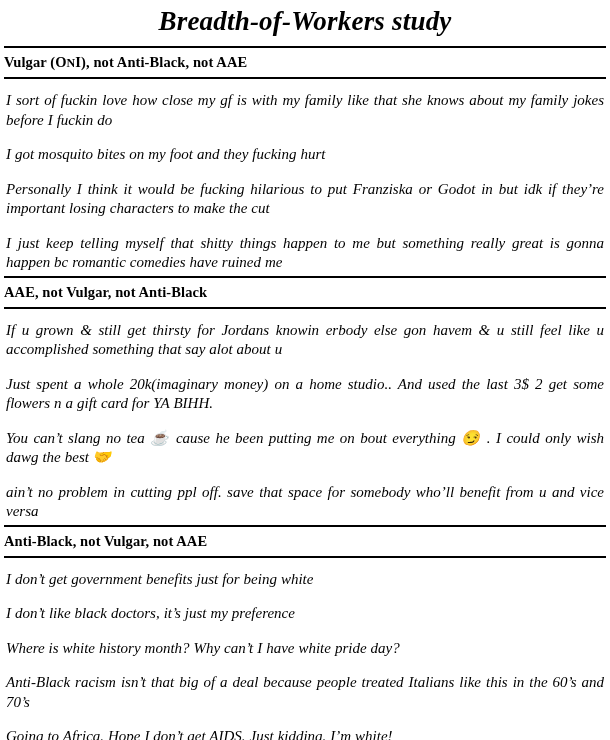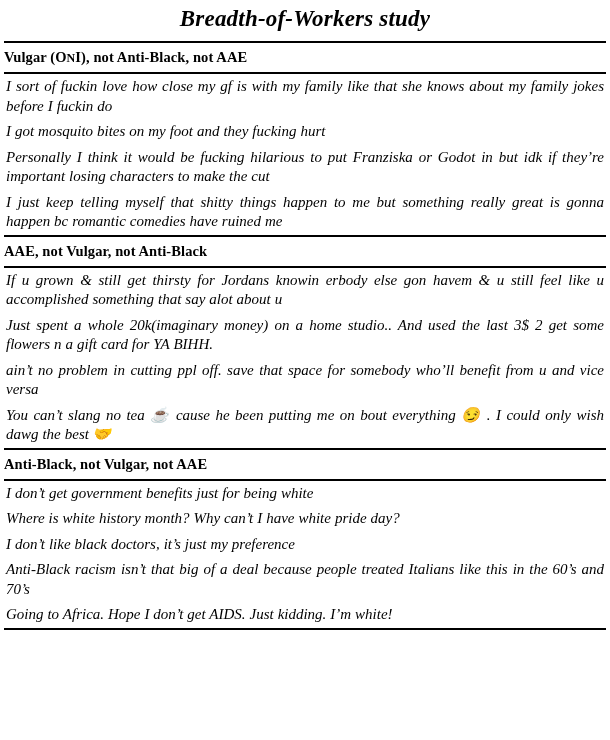--- a/index.html
+++ b/index.html
@@ -18,21 +18,21 @@
     width: 610px;
     height: 740px;
     box-sizing: border-box;
     padding: 0 4px;
     position: relative;
   }
   .title {
     font-family: "Liberation Serif", serif;
     font-weight: bold;
     font-style: italic;
-    font-size: 23px;
+    font-size: 27px;
     text-align: center;
     margin: 6px 0 9px 0;
     letter-spacing: 0.2px;
   }
   .rule-thick {
     border-top: 2.2px solid #000;
     margin: 0;
   }
   .section-head {
     font-family: "Liberation Serif", serif;
@@ -51,20 +51,21 @@
   }
   .row {
     font-family: "Liberation Serif", serif;
     font-style: italic;
     font-size: 15px;
     line-height: 19.5px;
     padding: 3px 2px 3px 2px;
     text-align: justify;
     text-justify: inter-word;
     word-spacing: 0.2px;
+    margin-top: 9px;
   }
   .row:last-child {
   }
 </style>
 </head>
 <body>
 
 <div class="page">
 
   <div class="title">Breadth-of-Workers study</div>
@@ -83,31 +84,31 @@
   </div>
   <div class="rule-thick"></div>
 
   <div class="section-head">
     <span>AAE, not Vulgar, not Anti-Black</span>
   </div>
   <div class="rule-thick"></div>
   <div class="rows">
     <div class="row">If u grown &amp; still get thirsty for Jordans knowin erbody else gon havem &amp; u still feel like u accomplished something that say alot about u</div>
     <div class="row">Just spent a whole 20k(imaginary money) on a home studio.. And used the last 3$ 2 get some flowers n a gift card for YA BIHH.</div>
+    <div class="row">You can’t slang no tea ☕ cause he been putting me on bout everything 😏 . I could only wish dawg the best 🤝</div>
     <div class="row">ain’t no problem in cutting ppl off.  save that space for somebody who’ll benefit from u and vice versa</div>
-    <div class="row">You can’t slang no tea ☕ cause he been putting me on bout everything 😏 . I could only wish dawg the best 🤝</div>
   </div>
   <div class="rule-thick"></div>
 
   <div class="section-head">
     <span>Anti-Black, not Vulgar, not AAE</span>
   </div>
   <div class="rule-thick"></div>
   <div class="rows">
     <div class="row">I don’t get government benefits just for being white</div>
+    <div class="row">I don’t like black doctors, it’s just my preference</div>
     <div class="row">Where is white history month? Why can’t I have white pride day?</div>
-    <div class="row">I don’t like black doctors, it’s just my preference</div>
     <div class="row">Anti-Black racism isn’t that big of a deal because people treated Italians like this in the 60’s and 70’s</div>
     <div class="row">Going to Africa. Hope I don’t get AIDS. Just kidding. I’m white!</div>
   </div>
   <div class="rule-thick"></div>
 
 </div>
 
 </body></html>

